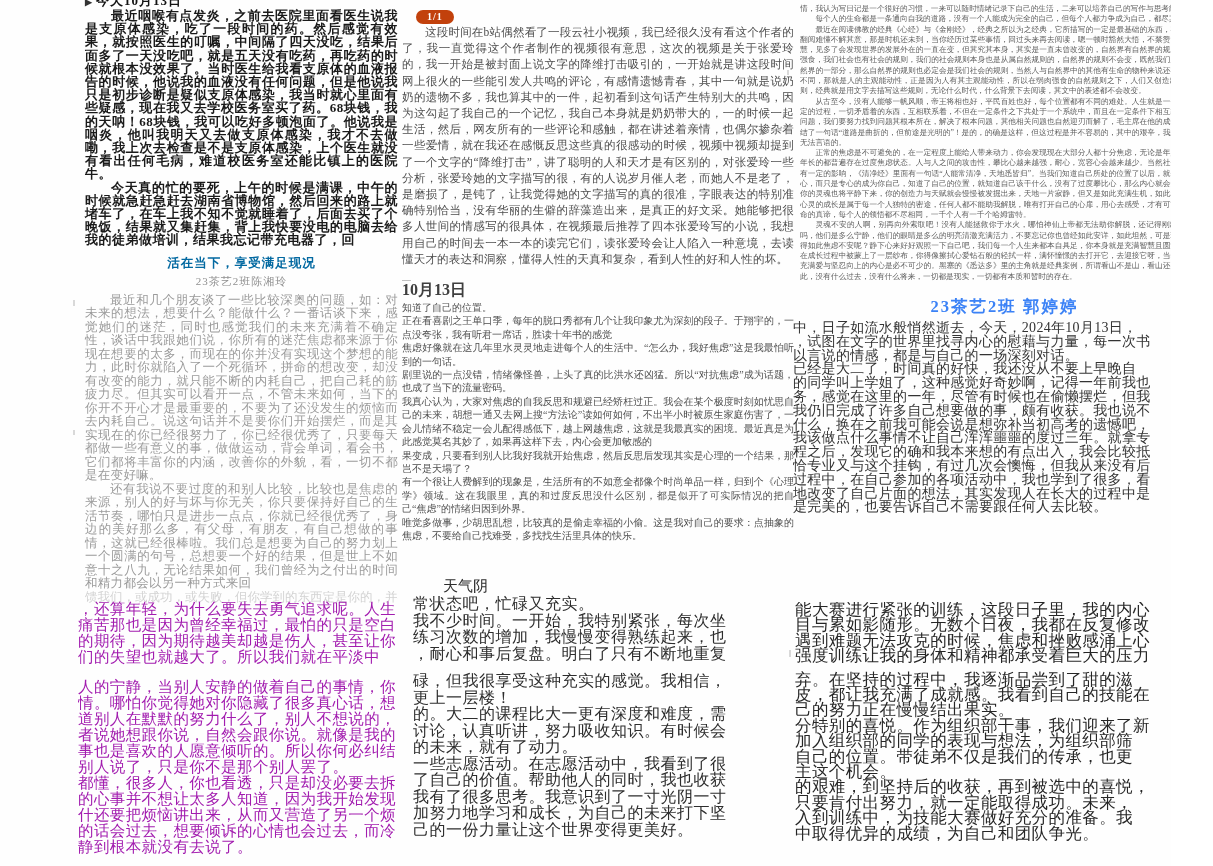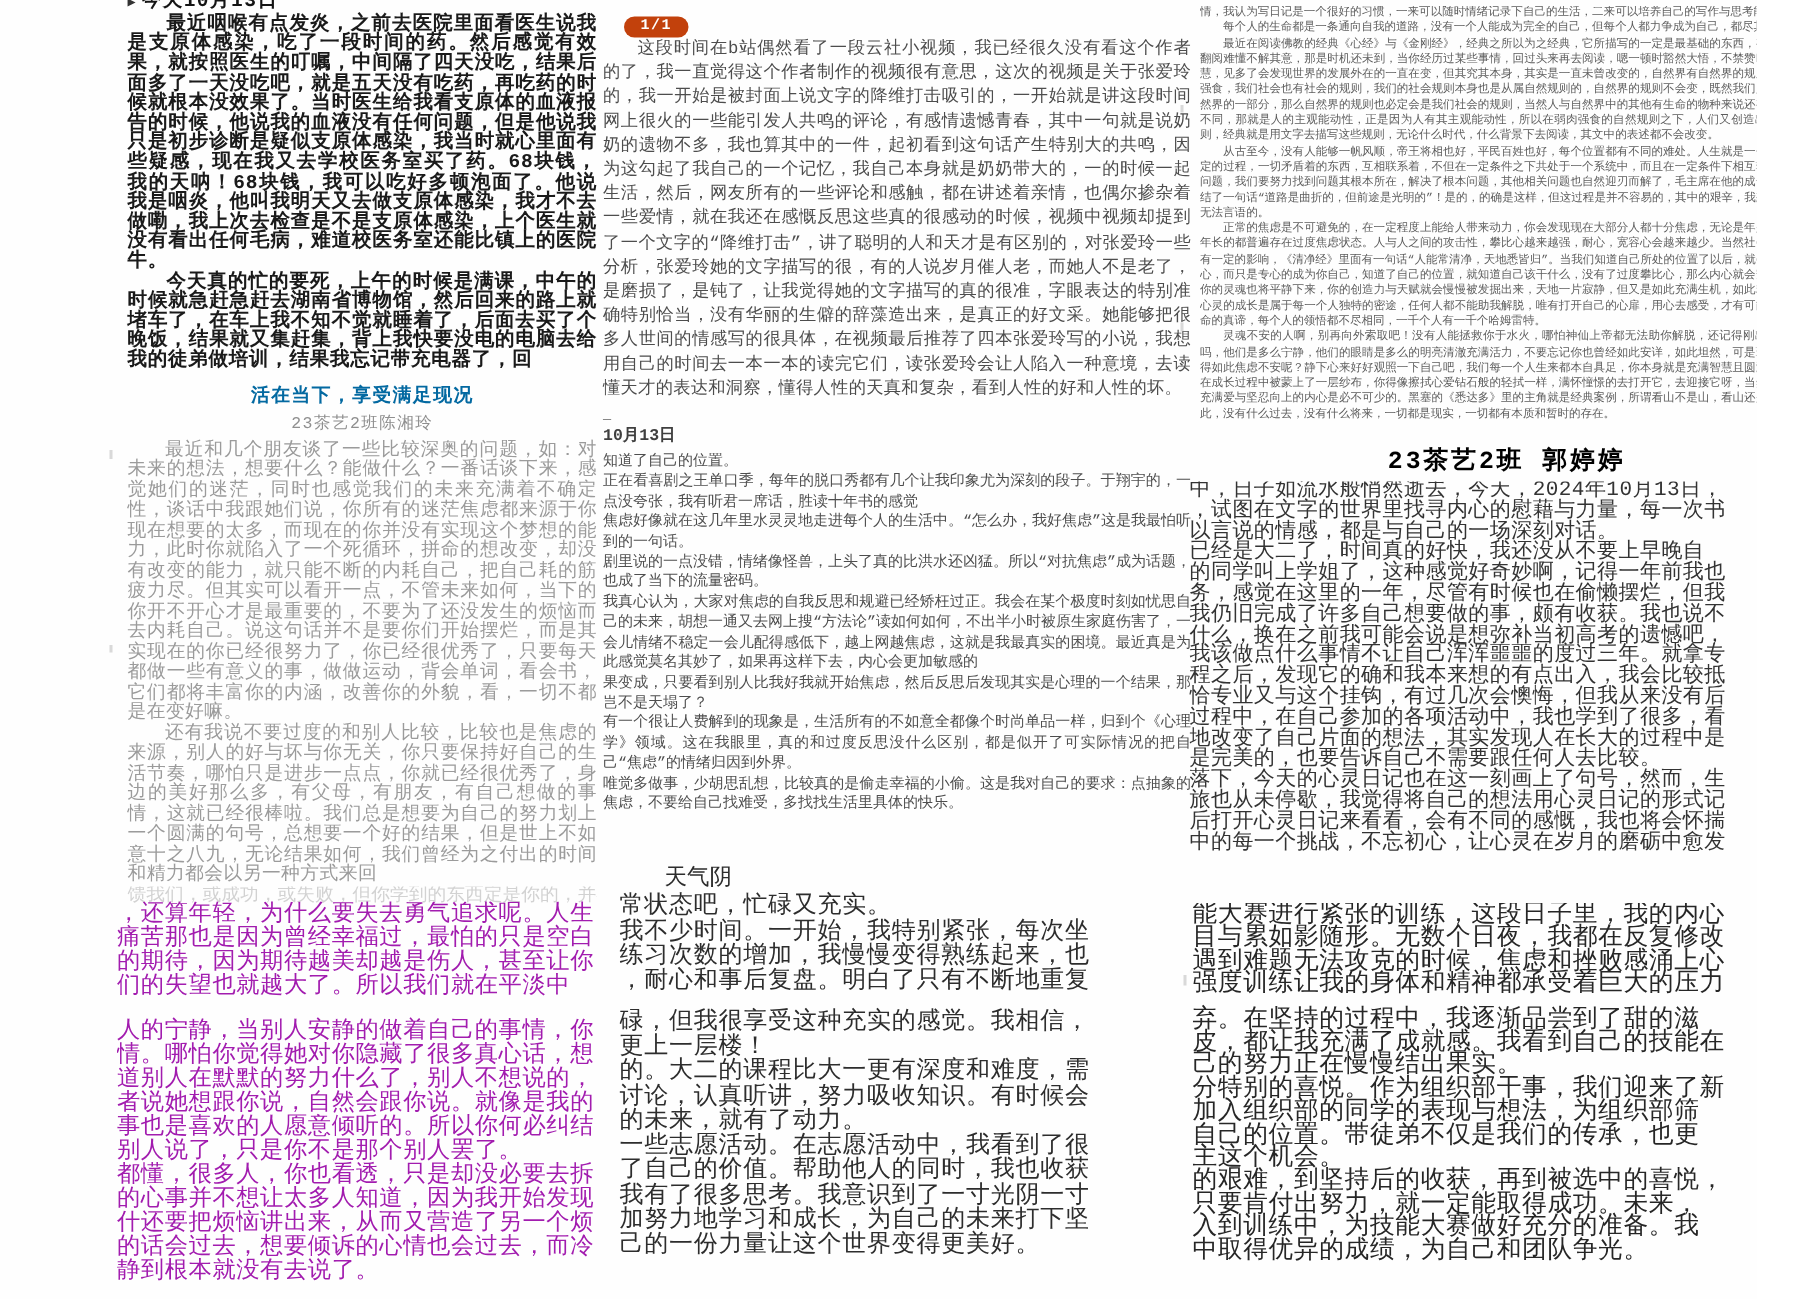--- a/index.html
+++ b/index.html
@@ -1,19 +1,19 @@
 <!DOCTYPE html>
 <html><head>
 <meta charset="utf-8">
 <style>
   html,body{margin:0;padding:0;background:#ffffff;}
   .page{
     position:relative;width:1171px;height:866px;overflow:hidden;
     background:#fefefe;
-    font-family:Liberation Mono, monospace;
+    font-family:Liberation Serif, serif;
     color:#222;
   }
   .page p{margin:0;}
   
   .col-left-top{position:absolute;left:85px;top:-6px;width:313px;}
   .entry-head{font-size:13px;font-weight:700;color:#141414;line-height:14px;letter-spacing:1px;}
   .entry-head .marker{font-size:9px;color:#333;margin-right:3px;}
   .p-bold{
     font-size:13px;line-height:13.2px;font-weight:700;color:#1a1a1a;
     text-align:justify;text-indent:2em;letter-spacing:.5px;
@@ -40,37 +40,37 @@
   .badge{
     display:inline-block;margin-left:14px;background:#c2410c;color:#fff;
     font-size:10px;font-weight:700;padding:1px 11px 2px 11px;border-radius:9px;
     letter-spacing:1px;
   }
   .mid-p1{
     margin-top:5px;font-size:11.5px;line-height:16.2px;color:#4d4d4d;
     text-align:justify;text-indent:2em;letter-spacing:.2px;
   }
   .mid-dash{margin-top:9px;font-size:9px;color:#777;line-height:7px;}
-  .mid-date{font-size:11px;font-weight:700;color:#3f3f3f;line-height:14px;margin-bottom:4px;}
+  .mid-date{font-size:16px;font-weight:700;color:#3f3f3f;line-height:14px;margin-bottom:4px;}
   .mid-p{font-size:10px;line-height:13.4px;color:#4e4e4e;text-align:justify;}
   
   .col-middle-bottom{position:absolute;left:413px;top:576px;width:366px;overflow:hidden;}
   .weather{font-size:15px;color:#2d2d2d;text-indent:2em;line-height:20px;}
   .col-middle-bottom .cut{font-size:16px;line-height:16.5px;color:#2d2d2d;letter-spacing:.5px;}
   .col-middle-bottom .cut.gap{margin-bottom:11px;}
   
   .col-right-top{position:absolute;left:800px;top:4px;width:409px;height:290px;overflow:hidden;}
   .tiny{
     font-size:7.7px;line-height:10.3px;color:#5d5d5d;
     text-align:justify;text-indent:2em;
   }
   .tiny.noindent{text-indent:0;}
   .right-header{
     position:absolute;left:800px;top:296px;width:409px;margin:0;
-    font-size:16.5px;font-weight:700;color:#000000;text-align:center;letter-spacing:2px;
+    font-size:16.5px;font-weight:700;color:#3b82f6;text-align:center;letter-spacing:2px;
   }
   
   .col-right-mid{position:absolute;left:793px;top:321px;width:420px;overflow:hidden;}
   .col-right-mid .cut{font-size:14px;line-height:13.8px;color:#333;letter-spacing:.3px;}
   
   .col-right-bottom{position:absolute;left:795px;top:602px;width:418px;overflow:hidden;}
   .col-right-bottom .cut{font-size:16.5px;line-height:15.4px;color:#262626;letter-spacing:.4px;}
   .col-right-bottom .cut.gap{margin-bottom:8px;}
   
   .art{position:absolute;background:#b9b9b9;opacity:.55;}
@@ -163,24 +163,20 @@
 的同学叫上学姐了，这种感觉好奇妙啊，记得一年前我也
 务，感觉在这里的一年，尽管有时候也在偷懒摆烂，但我
 我仍旧完成了许多自己想要做的事，颇有收获。我也说不
 什么，换在之前我可能会说是想弥补当初高考的遗憾吧，
 我该做点什么事情不让自己浑浑噩噩的度过三年。就拿专
 程之后，发现它的确和我本来想的有点出入，我会比较抵
 恰专业又与这个挂钩，有过几次会懊悔，但我从来没有后
 过程中，在自己参加的各项活动中，我也学到了很多，看
 地改变了自己片面的想法，其实发现人在长大的过程中是
 是完美的，也要告诉自己不需要跟任何人去比较。</p>
-    <p class="cut">落下，今天的心灵日记也在这一刻画上了句号，然而，生
-旅也从未停歇，我觉得将自己的想法用心灵日记的形式记
-后打开心灵日记来看看，会有不同的感慨，我也将会怀揣
-中的每一个挑战，不忘初心，让心灵在岁月的磨砺中愈发</p>
   </section>
 
   <section class="col-right-bottom">
     <p class="cut gap">能大赛进行紧张的训练，这段日子里，我的内心
 目与累如影随形。无数个日夜，我都在反复修改
 遇到难题无法攻克的时候，焦虑和挫败感涌上心
 强度训练让我的身体和精神都承受着巨大的压力</p>
     <p class="cut">弃。在坚持的过程中，我逐渐品尝到了甜的滋
 皮，都让我充满了成就感。我看到自己的技能在
 己的努力正在慢慢结出果实。</p>

